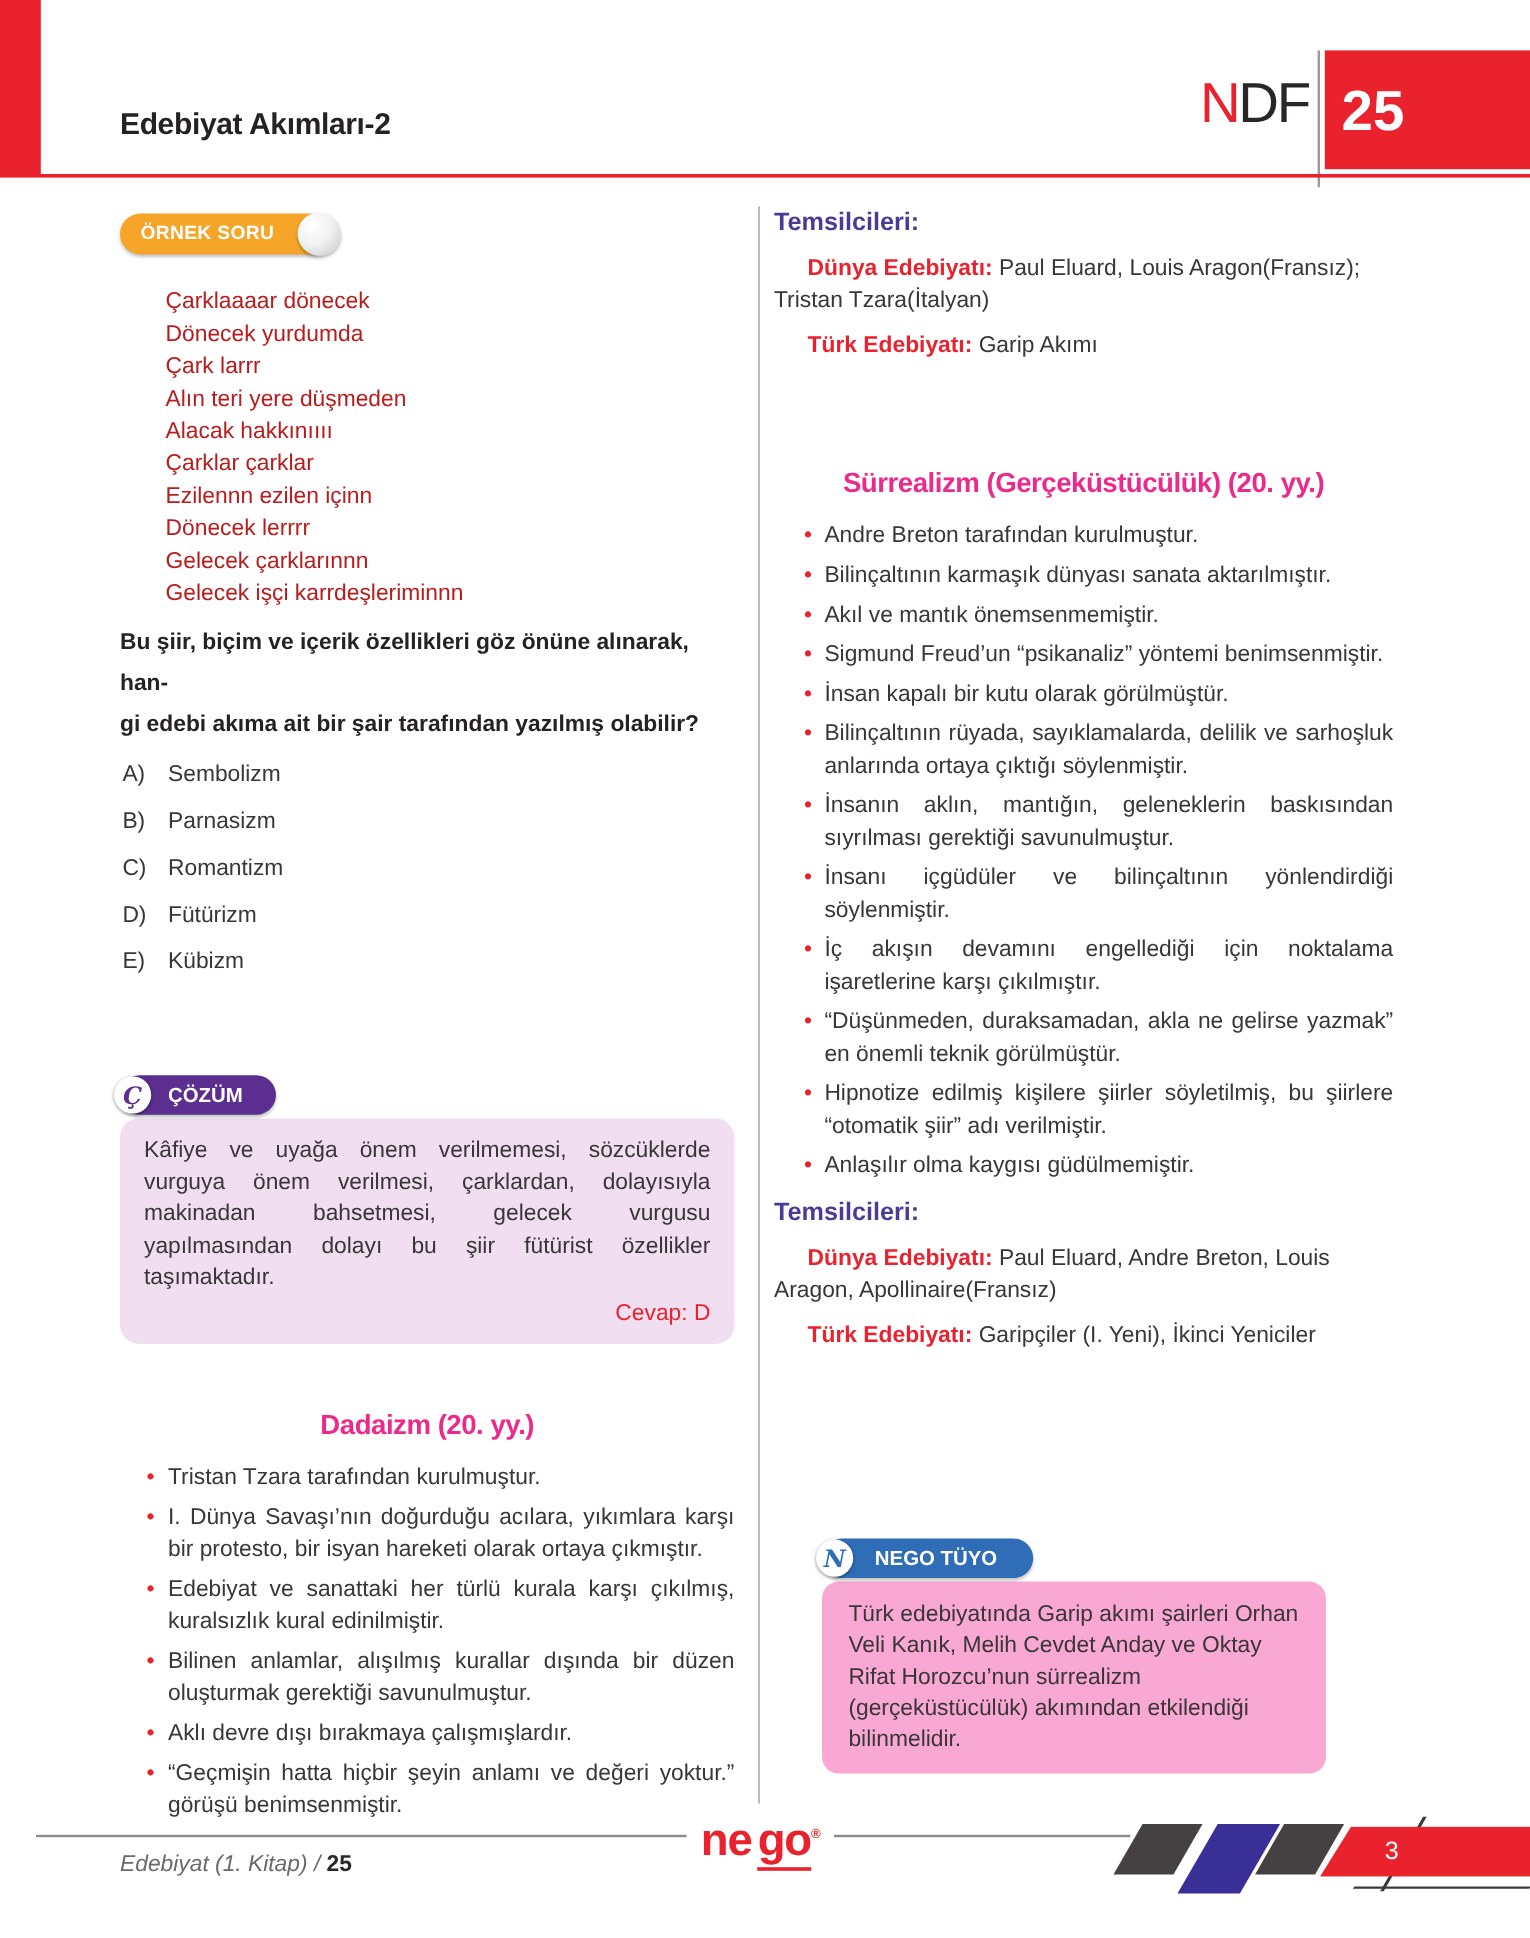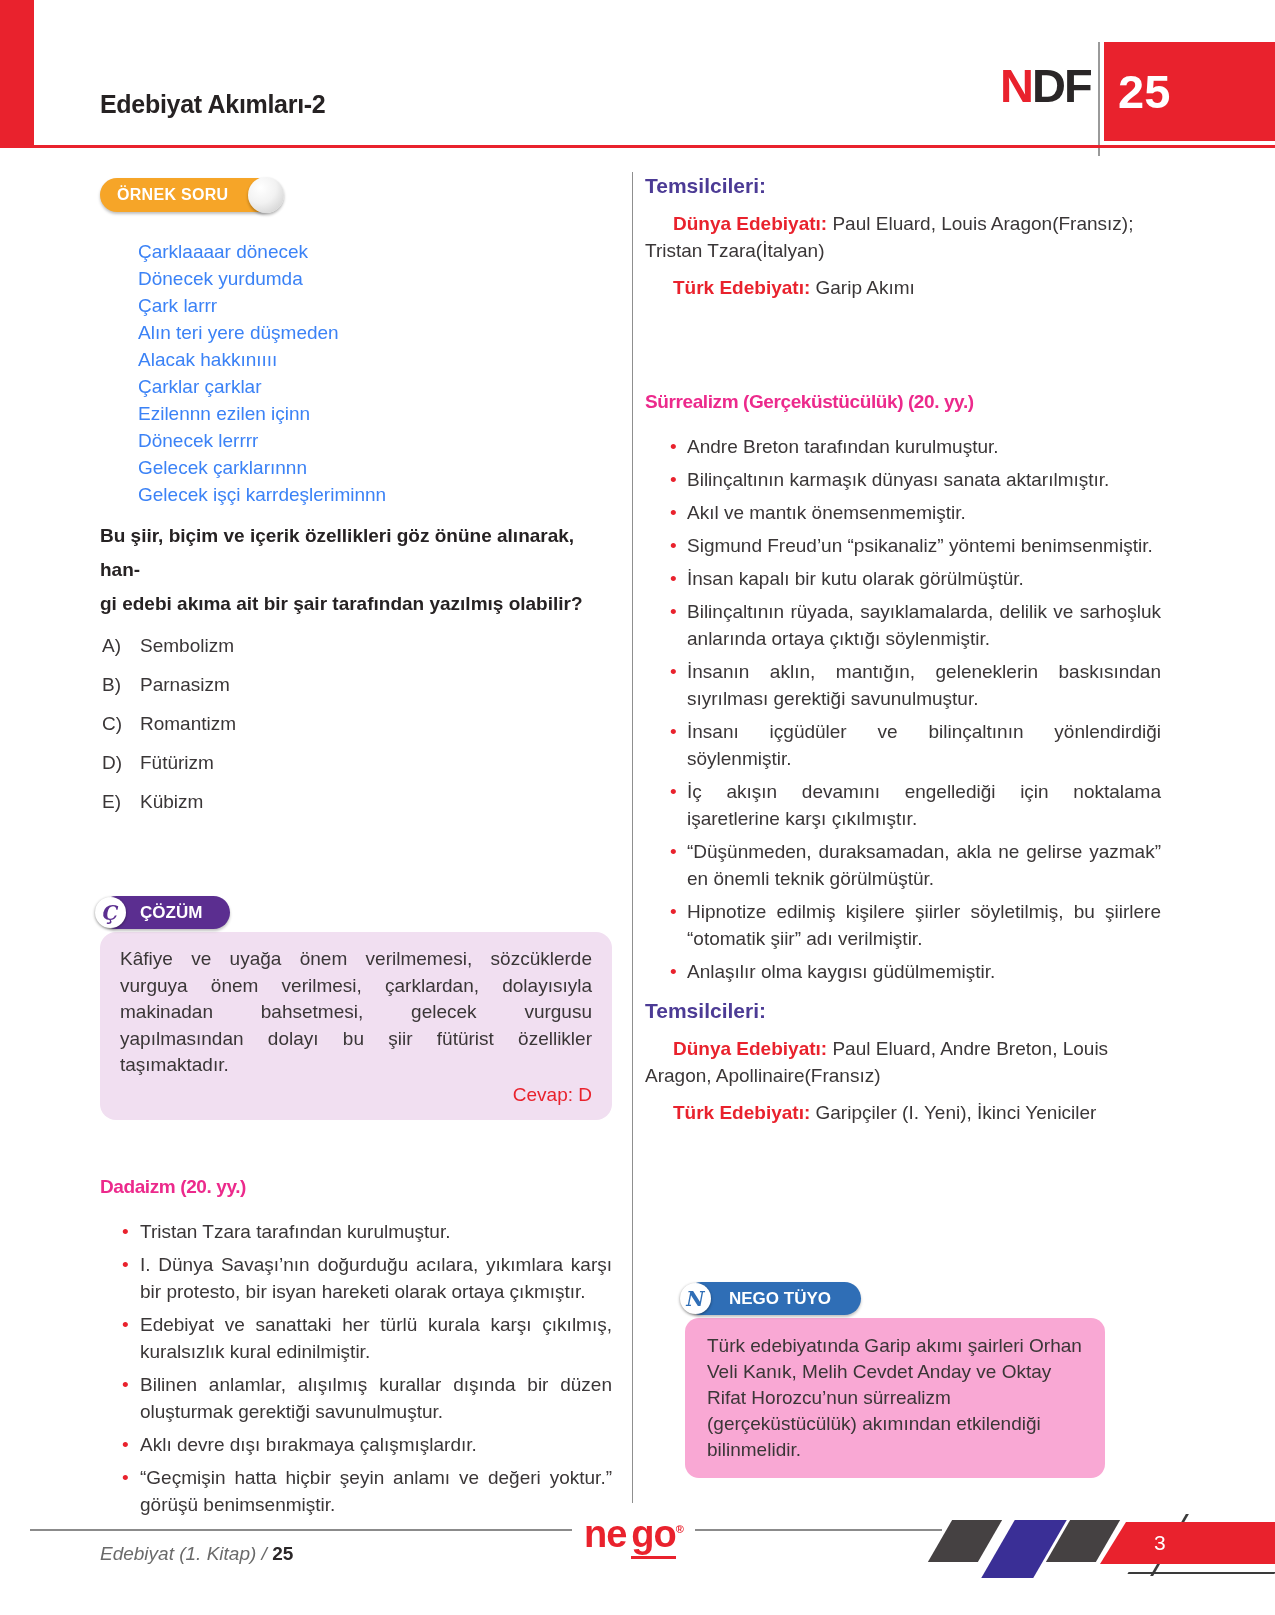--- a/index.html
+++ b/index.html
@@ -6,21 +6,21 @@
   html,body { background:#e9e9e9; }
   .page {
     position:relative; width:1275px; height:1615px; margin:0 auto;
     background:#ffffff; overflow:hidden;
     font-family:"Liberation Sans", sans-serif; color:#393536;
   }
 
   
   .red-corner { position:absolute; left:0; top:0; width:34px; height:145px; background:#E9222D; }
   .page-title { position:absolute; left:100px; top:90px; font-size:25px; font-weight:bold; color:#262223; letter-spacing:-0.3px; }
-  .ndf-logo { position:absolute; left:1000px; top:62px; font-size:47px; font-weight:bold; letter-spacing:-2px; line-height:1; }
+  .ndf-logo { position:absolute; left:1000px; top:62px; font-size:47px; font-weight:normal; letter-spacing:-2px; line-height:1; }
   .ndf-n { color:#E9222D; }
   .ndf-df { color:#2a2627; }
   .ndf-sep { position:absolute; left:1098px; top:42px; width:2px; height:114px; background:#9a9a9a; }
   .ndf-box { position:absolute; left:1104px; top:42px; width:171px; height:99px; background:#E9222D;
              color:#fff; font-size:47px; font-weight:bold; display:flex; align-items:center; padding-left:14px; }
   .header-rule { position:absolute; left:0; top:145px; width:1275px; height:3px; background:#E9222D; }
 
   
   .col-sep { position:absolute; left:632px; top:172px; width:1px; height:1333px; background:#8f8f8f; }
   .left-col  { position:absolute; left:100px; top:178px; width:512px; }
@@ -36,34 +36,34 @@
   .badge-cozum { background:#5B2E90; height:33px; padding:0 28px 0 40px; font-size:17px; margin-top:66px; }
   .badge-nego  { background:#2F6EB6; height:33px; padding:0 30px 0 44px; font-size:17px; margin:156px 0 0 40px; }
   .badge-circle { position:absolute; left:-5px; top:1px; width:31px; height:31px; border-radius:50%;
                   background:#fff; box-shadow:0 1px 3px rgba(0,0,0,0.45);
                   display:flex; align-items:center; justify-content:center;
                   font-family:"DejaVu Serif", serif; font-style:italic; font-weight:bold; font-size:20px; }
   .badge-cozum .badge-circle { color:#5B2E90; }
   .badge-nego  .badge-circle { color:#2F6EB6; }
 
   
-  .poem { margin:26px 0 0 38px; font-size:19px; line-height:27px; color:#3b82f6; }
+  .poem { margin:26px 0 0 38px; font-size:19px; line-height:27px; color:#b91c1c; }
   .question { margin-top:11px; font-size:19px; font-weight:bold; line-height:34px; color:#262223; }
   .options { margin-top:14px; }
   .option-row { display:flex; margin-bottom:11px; height:28px; font-size:19px; color:#3a3637; }
   .opt-letter { width:38px; margin-left:2px; flex:none; }
 
   
   .solution-box { margin-top:3px; background:#F1DFF1; border-radius:16px;
                   padding:14px 20px 12px 20px; font-size:19px; line-height:26.5px;
                   color:#3a3637; text-align:justify; }
   .solution-answer { text-align:right; color:#E9222D; margin-top:3px; }
 
   
-  .section-title { margin-top:52px; font-size:19px; font-weight:bold; color:#EC2A8C; letter-spacing:-0.4px; line-height:30px; }
+  .section-title { margin-top:52px; font-size:23px; font-weight:bold; color:#EC2A8C; letter-spacing:-0.4px; line-height:30px;text-align:center; }
   .right-col .section-title { margin-top:86px; }
   ul.bullets { margin-top:16px; list-style:none; }
   .bullets li { position:relative; padding-left:40px; margin-bottom:6px;
                 font-size:19px; line-height:27px; color:#3a3637; text-align:justify; }
   .right-col .bullets li { padding-left:42px; }
   .bullets li::before { content:"\2022"; position:absolute; left:22px; top:0; color:#E9222D; }
   .right-col .bullets li::before { left:25px; }
 
   
   .rep-title { font-size:21px; font-weight:bold; color:#4C3B95; line-height:24px; }

